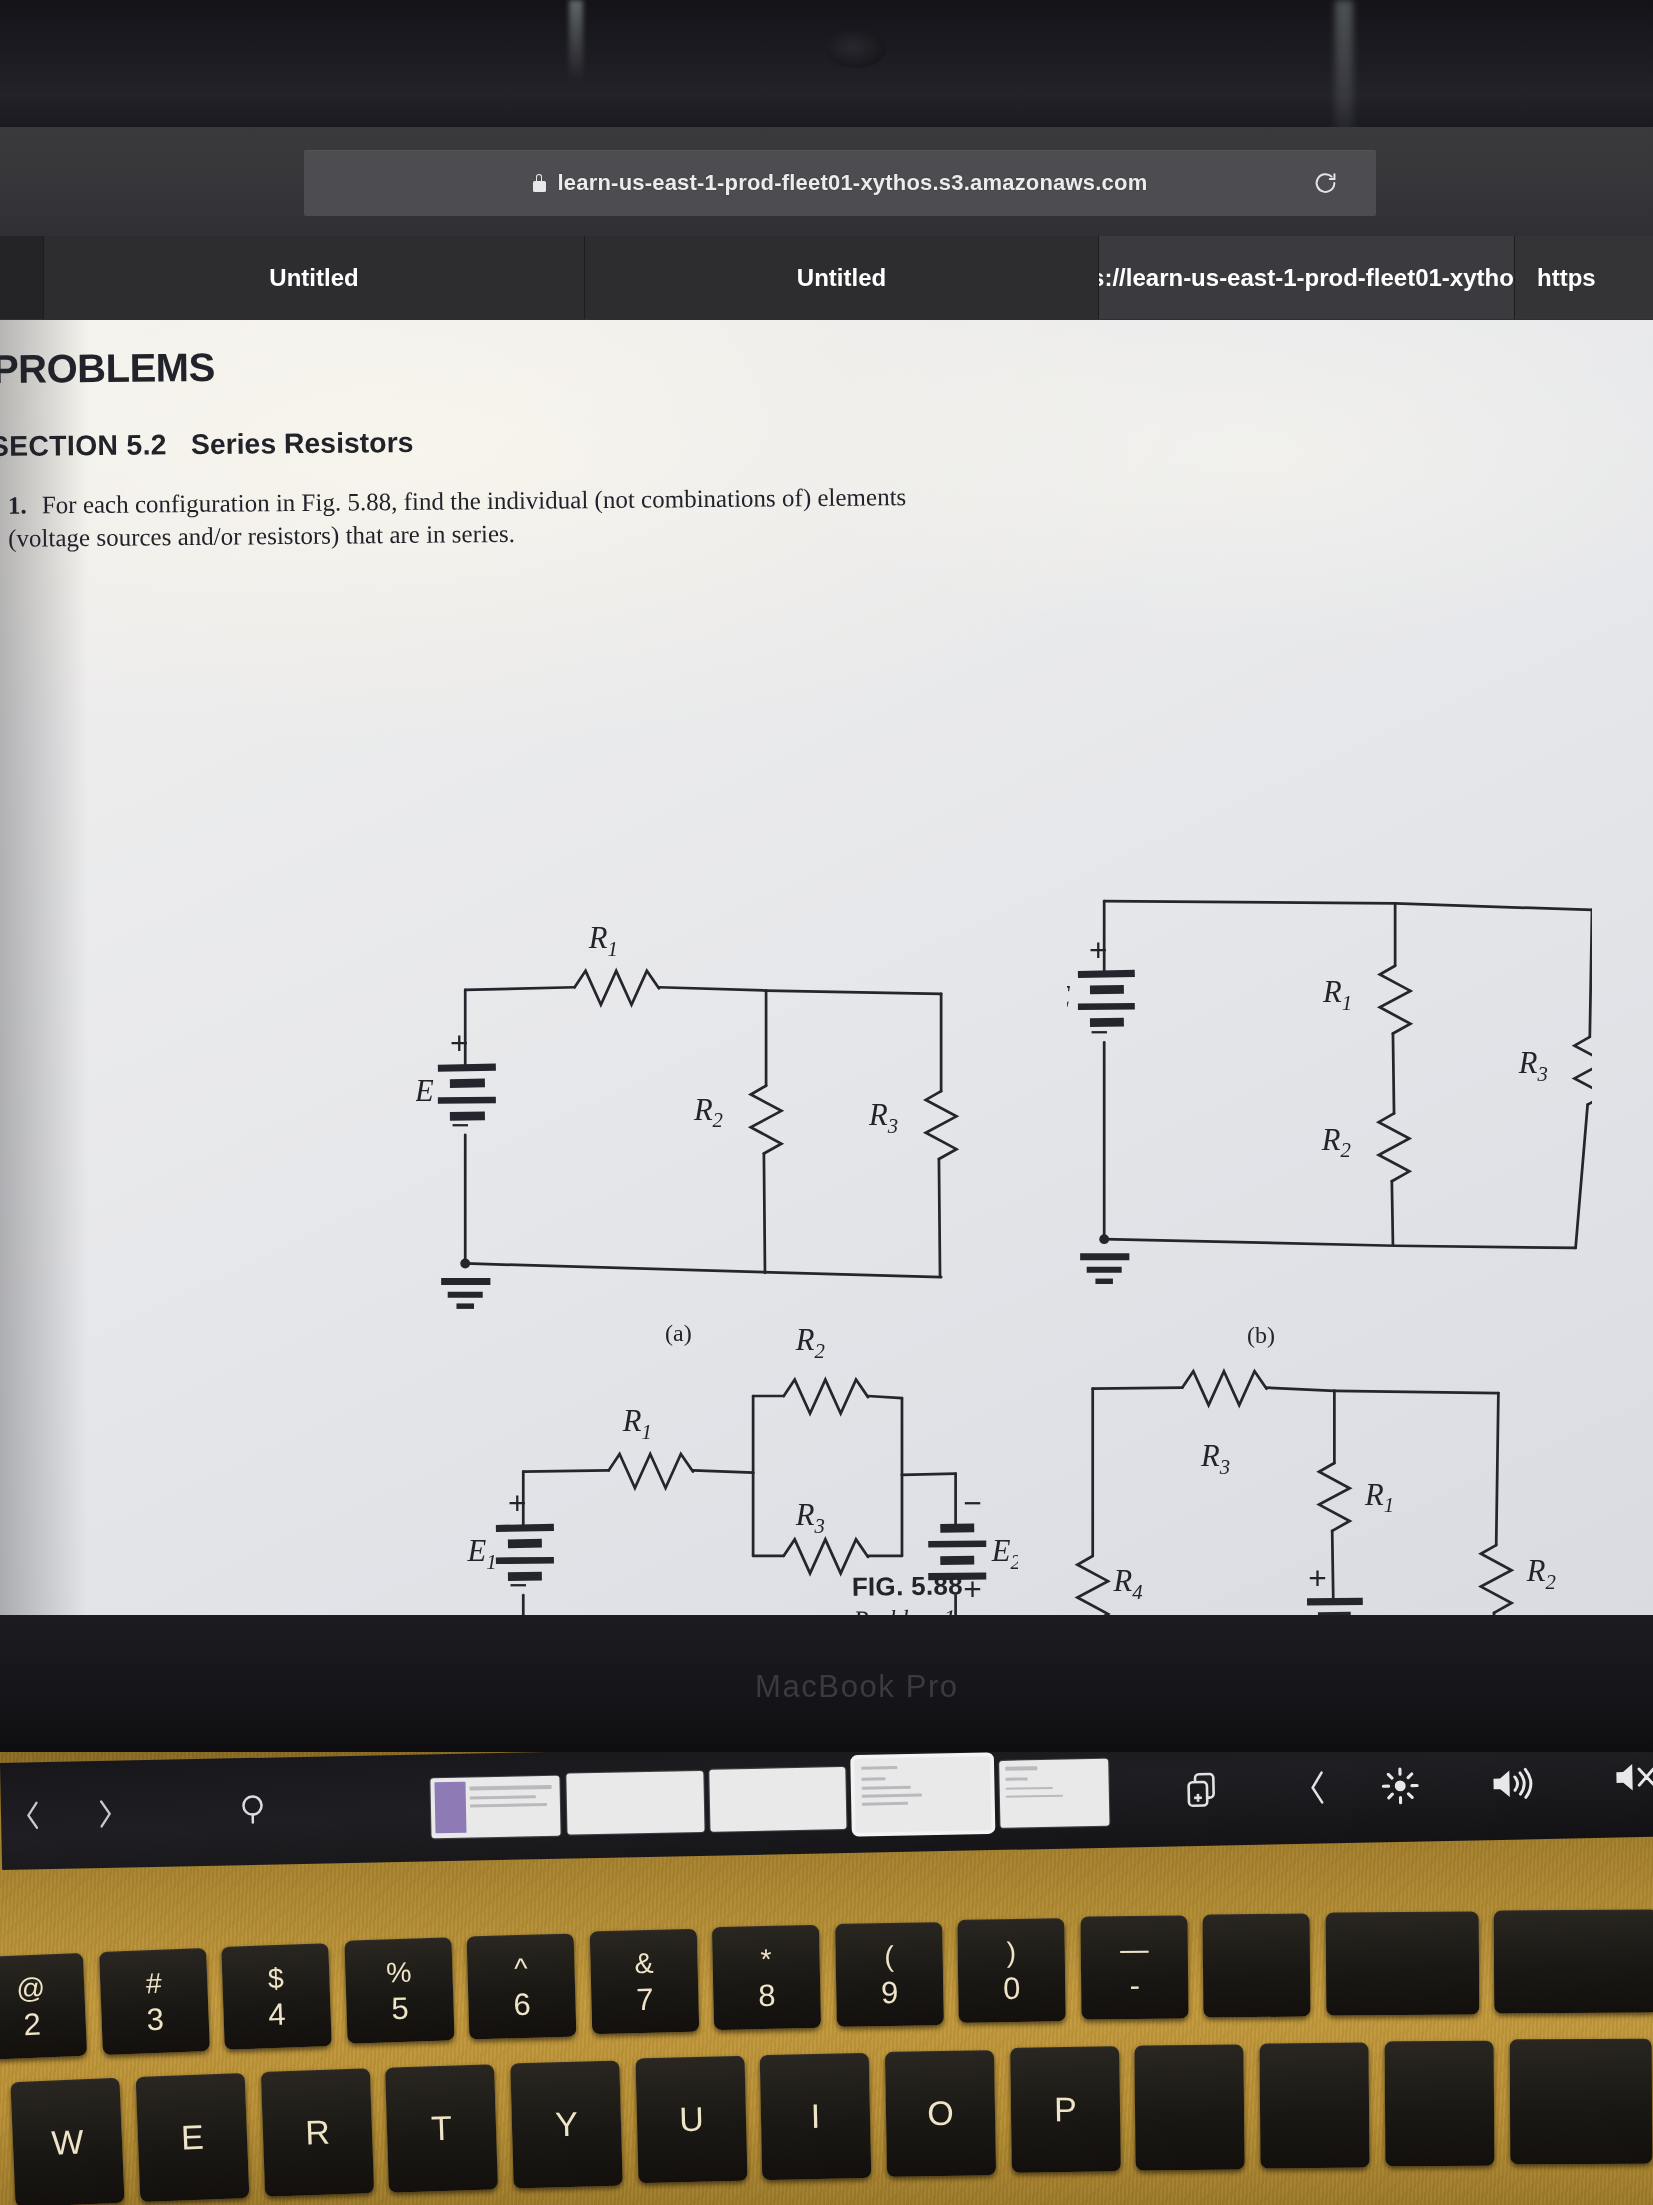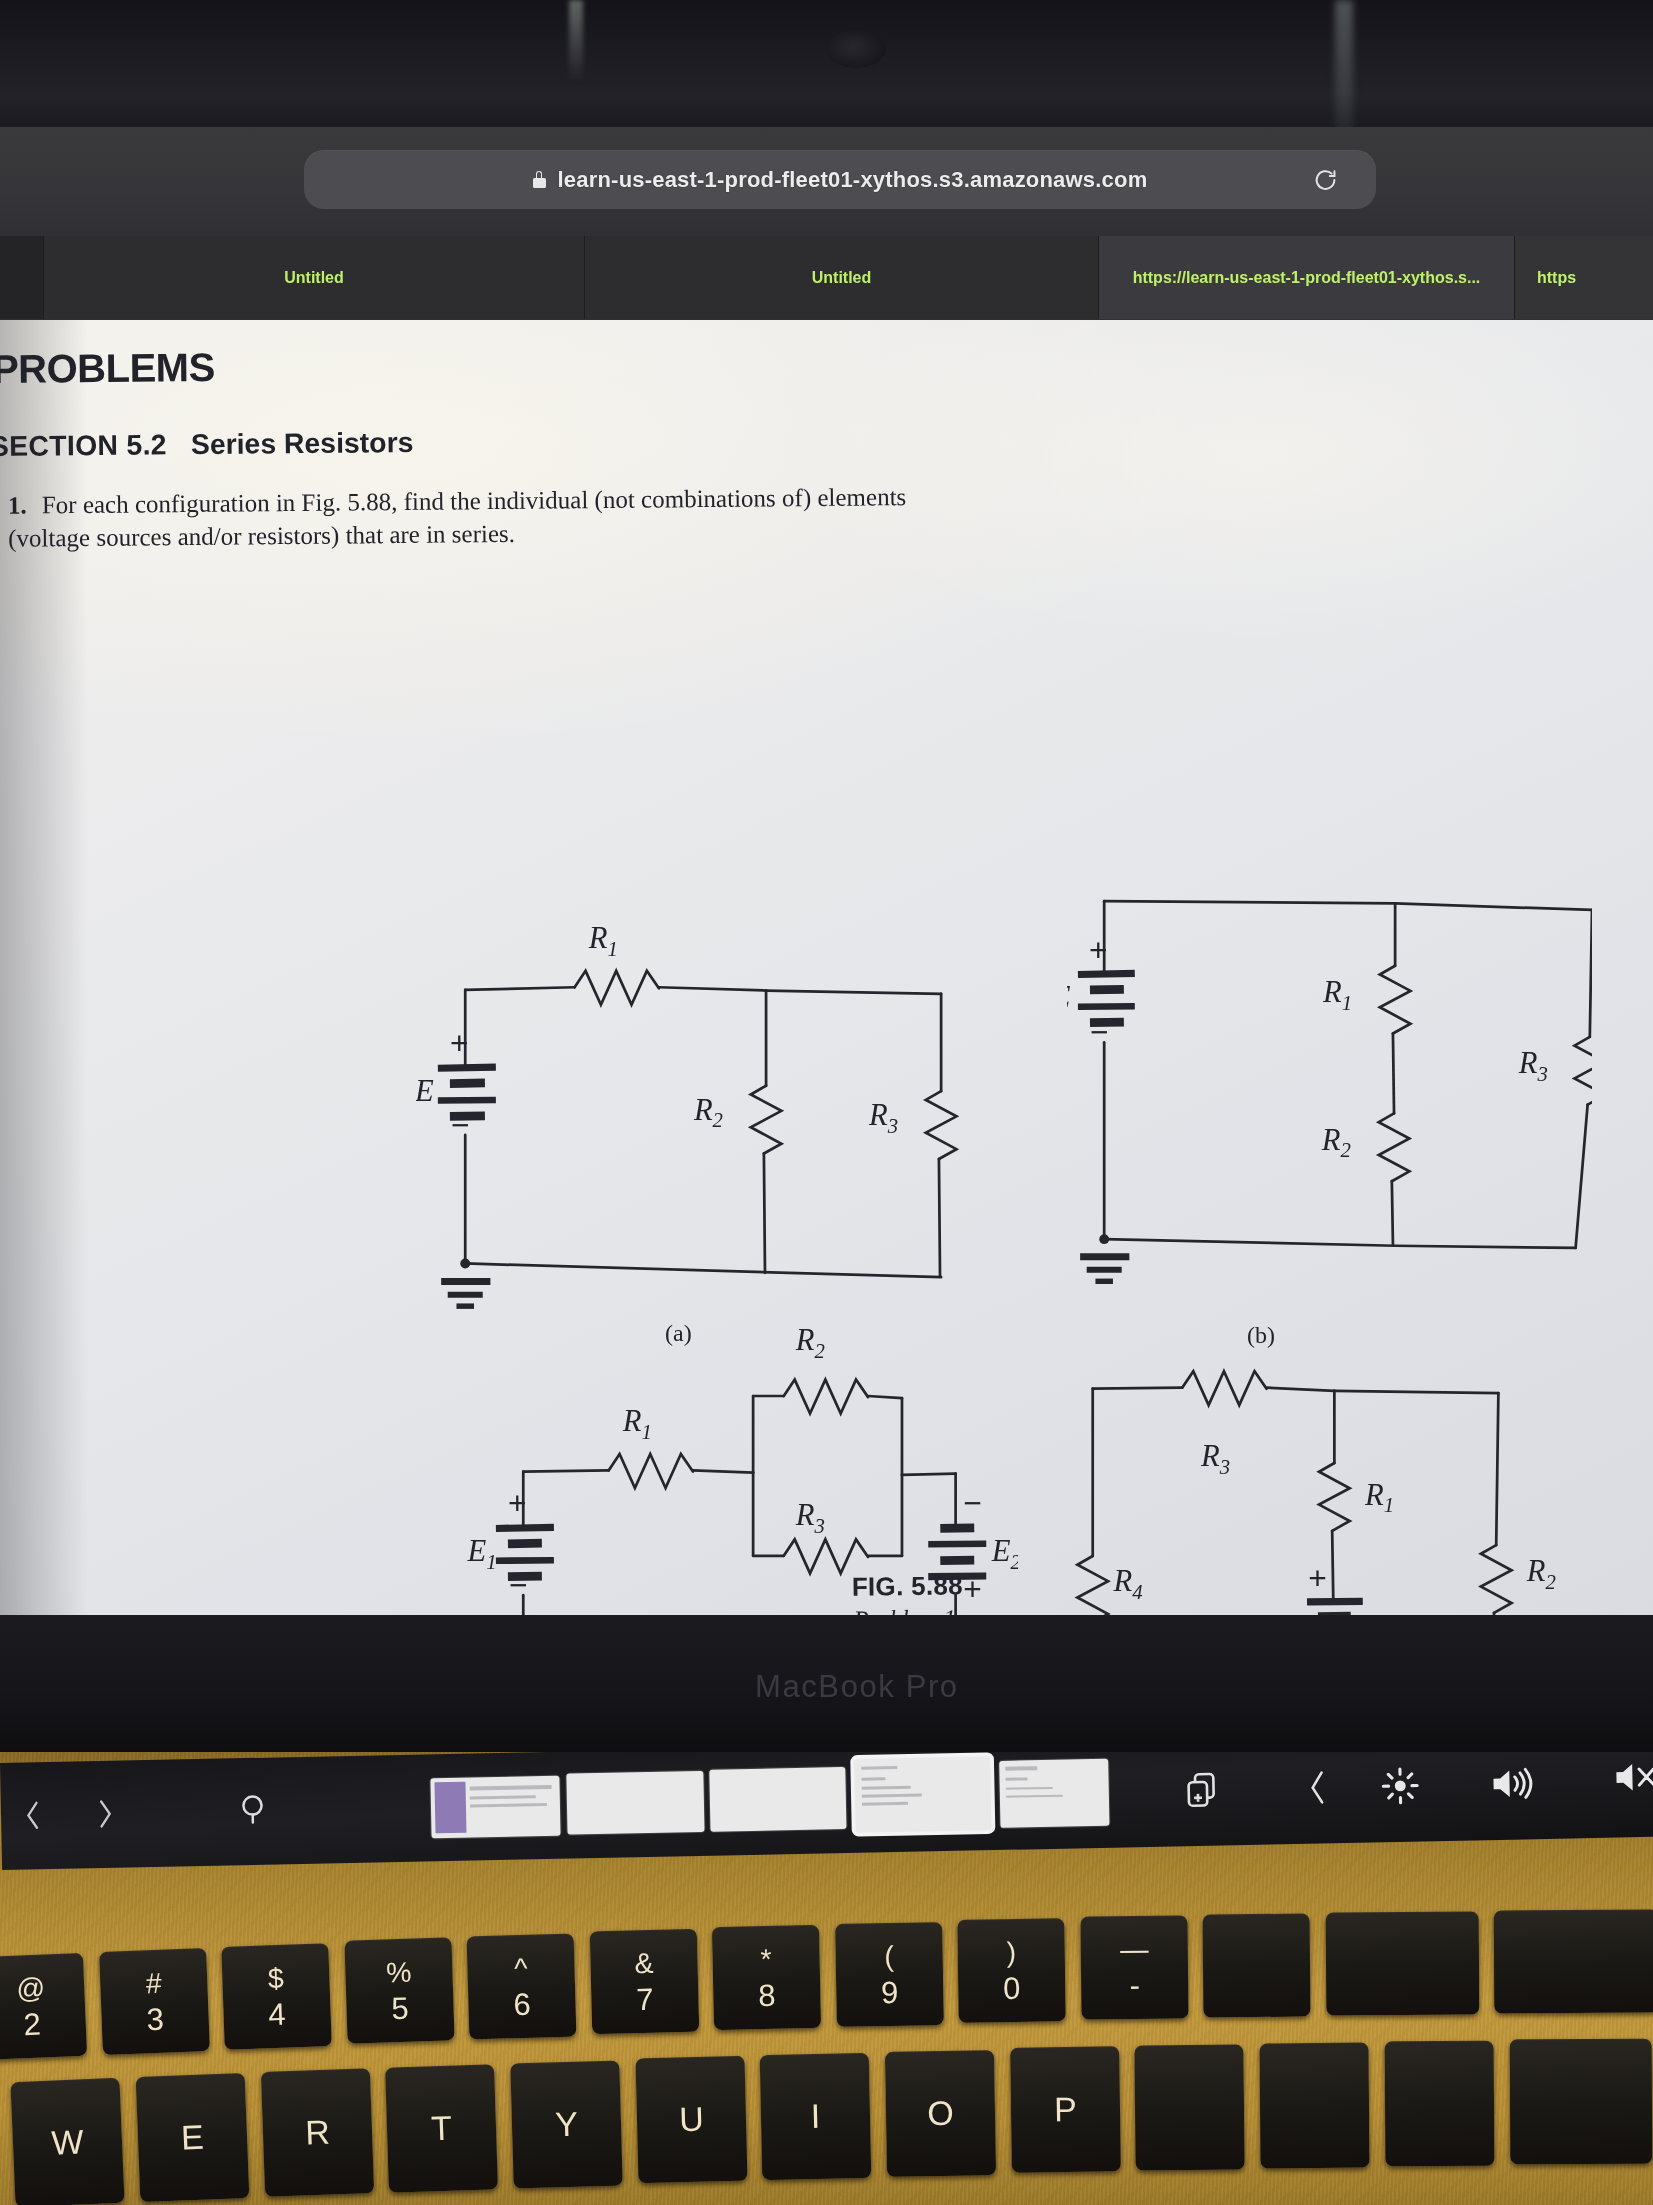--- a/index.html
+++ b/index.html
@@ -19,39 +19,39 @@
   .bezel-cam { position:absolute; left:826px; top:30px; width:60px; height:38px; border-radius:50%;
     background:radial-gradient(ellipse at 45% 45%, #2b2a31 0%, #16161b 70%); opacity:.85; }
 
   
   .screen { position:absolute; left:0; top:127px; width:1654px; height:1488px;
     background:#2f2f31; overflow:hidden; }
 
   
   .sf-toolbar { position:absolute; left:0; top:0; width:1654px; height:109px;
     background:linear-gradient(180deg,#3a3a3c 0%,#36363a 55%,#303034 100%); }
-  .urlbar { position:absolute; left:304px; top:23px; width:1072px; height:59px;
-    background:#4d4d51; border-radius:20px; box-shadow:inset 0 0.5px 0 rgba(255,255,255,.08); }
+  .urlbar { position:absolute; left:304px; top:23px; width:1072px; height:66px;
+    background:#4d4d51; border-radius:2px; box-shadow:inset 0 0.5px 0 rgba(255,255,255,.08); }
   .url-row { position:absolute; left:0; top:0; width:100%; height:100%;
     display:flex; align-items:center; justify-content:center; gap:12px; }
   .lock-ico { width:13px; height:17.5px; position:relative; flex:0 0 auto; }
   .lock-ico .body { position:absolute; left:0; bottom:0; width:13px; height:10.4px;
     background:#e8e8ea; border-radius:1.6px; }
   .lock-ico .shk { position:absolute; left:3.3px; top:0; width:6.6px; height:8.2px;
     border:1.9px solid #e8e8ea; border-bottom:none; border-radius:3.8px 3.8px 0 0; }
   .url-text { color:#ececed; font-size:22px; font-weight:bold; letter-spacing:0.2px;
     white-space:nowrap; text-shadow:0 0 1.6px rgba(0,0,0,.4); }
   .reload { position:absolute; right:38px; top:50%; transform:translateY(-50%);
     width:25px; height:25px; }
 
   
   .tabbar { position:absolute; left:0; top:109px; width:1654px; height:83px;
     background:#2a2a2c; display:flex; }
   .tab { height:83px; display:flex; align-items:center; justify-content:center;
-    border-right:1.1px solid #1d1d1f; color:#bef264; font-size:16px; font-weight:bold;
+    border-right:1.1px solid #1d1d1f; color:#ffffff; font-size:24px; font-weight:bold;
     padding:0 13px; overflow:hidden; white-space:nowrap; }
   .tab.t1 { width:44px; background:#242426; }
   .tab.t2 { width:541px; background:#2d2d30; }
   .tab.t3 { width:514px; background:#2d2d30; }
   .tab.t4 { width:416px; background:#3b3b3f; }
   .tab.t5 { flex:1; background:#343437; justify-content:flex-start; padding-left:22px; }
 
   
   .page { position:absolute; left:0; top:193px; width:1654px; height:1422px;
     background:linear-gradient(155deg,#f2f1ef 0%,#ececed 22%,#e6e7ea 48%,#dfe1e6 72%,#d8dadf 100%);

